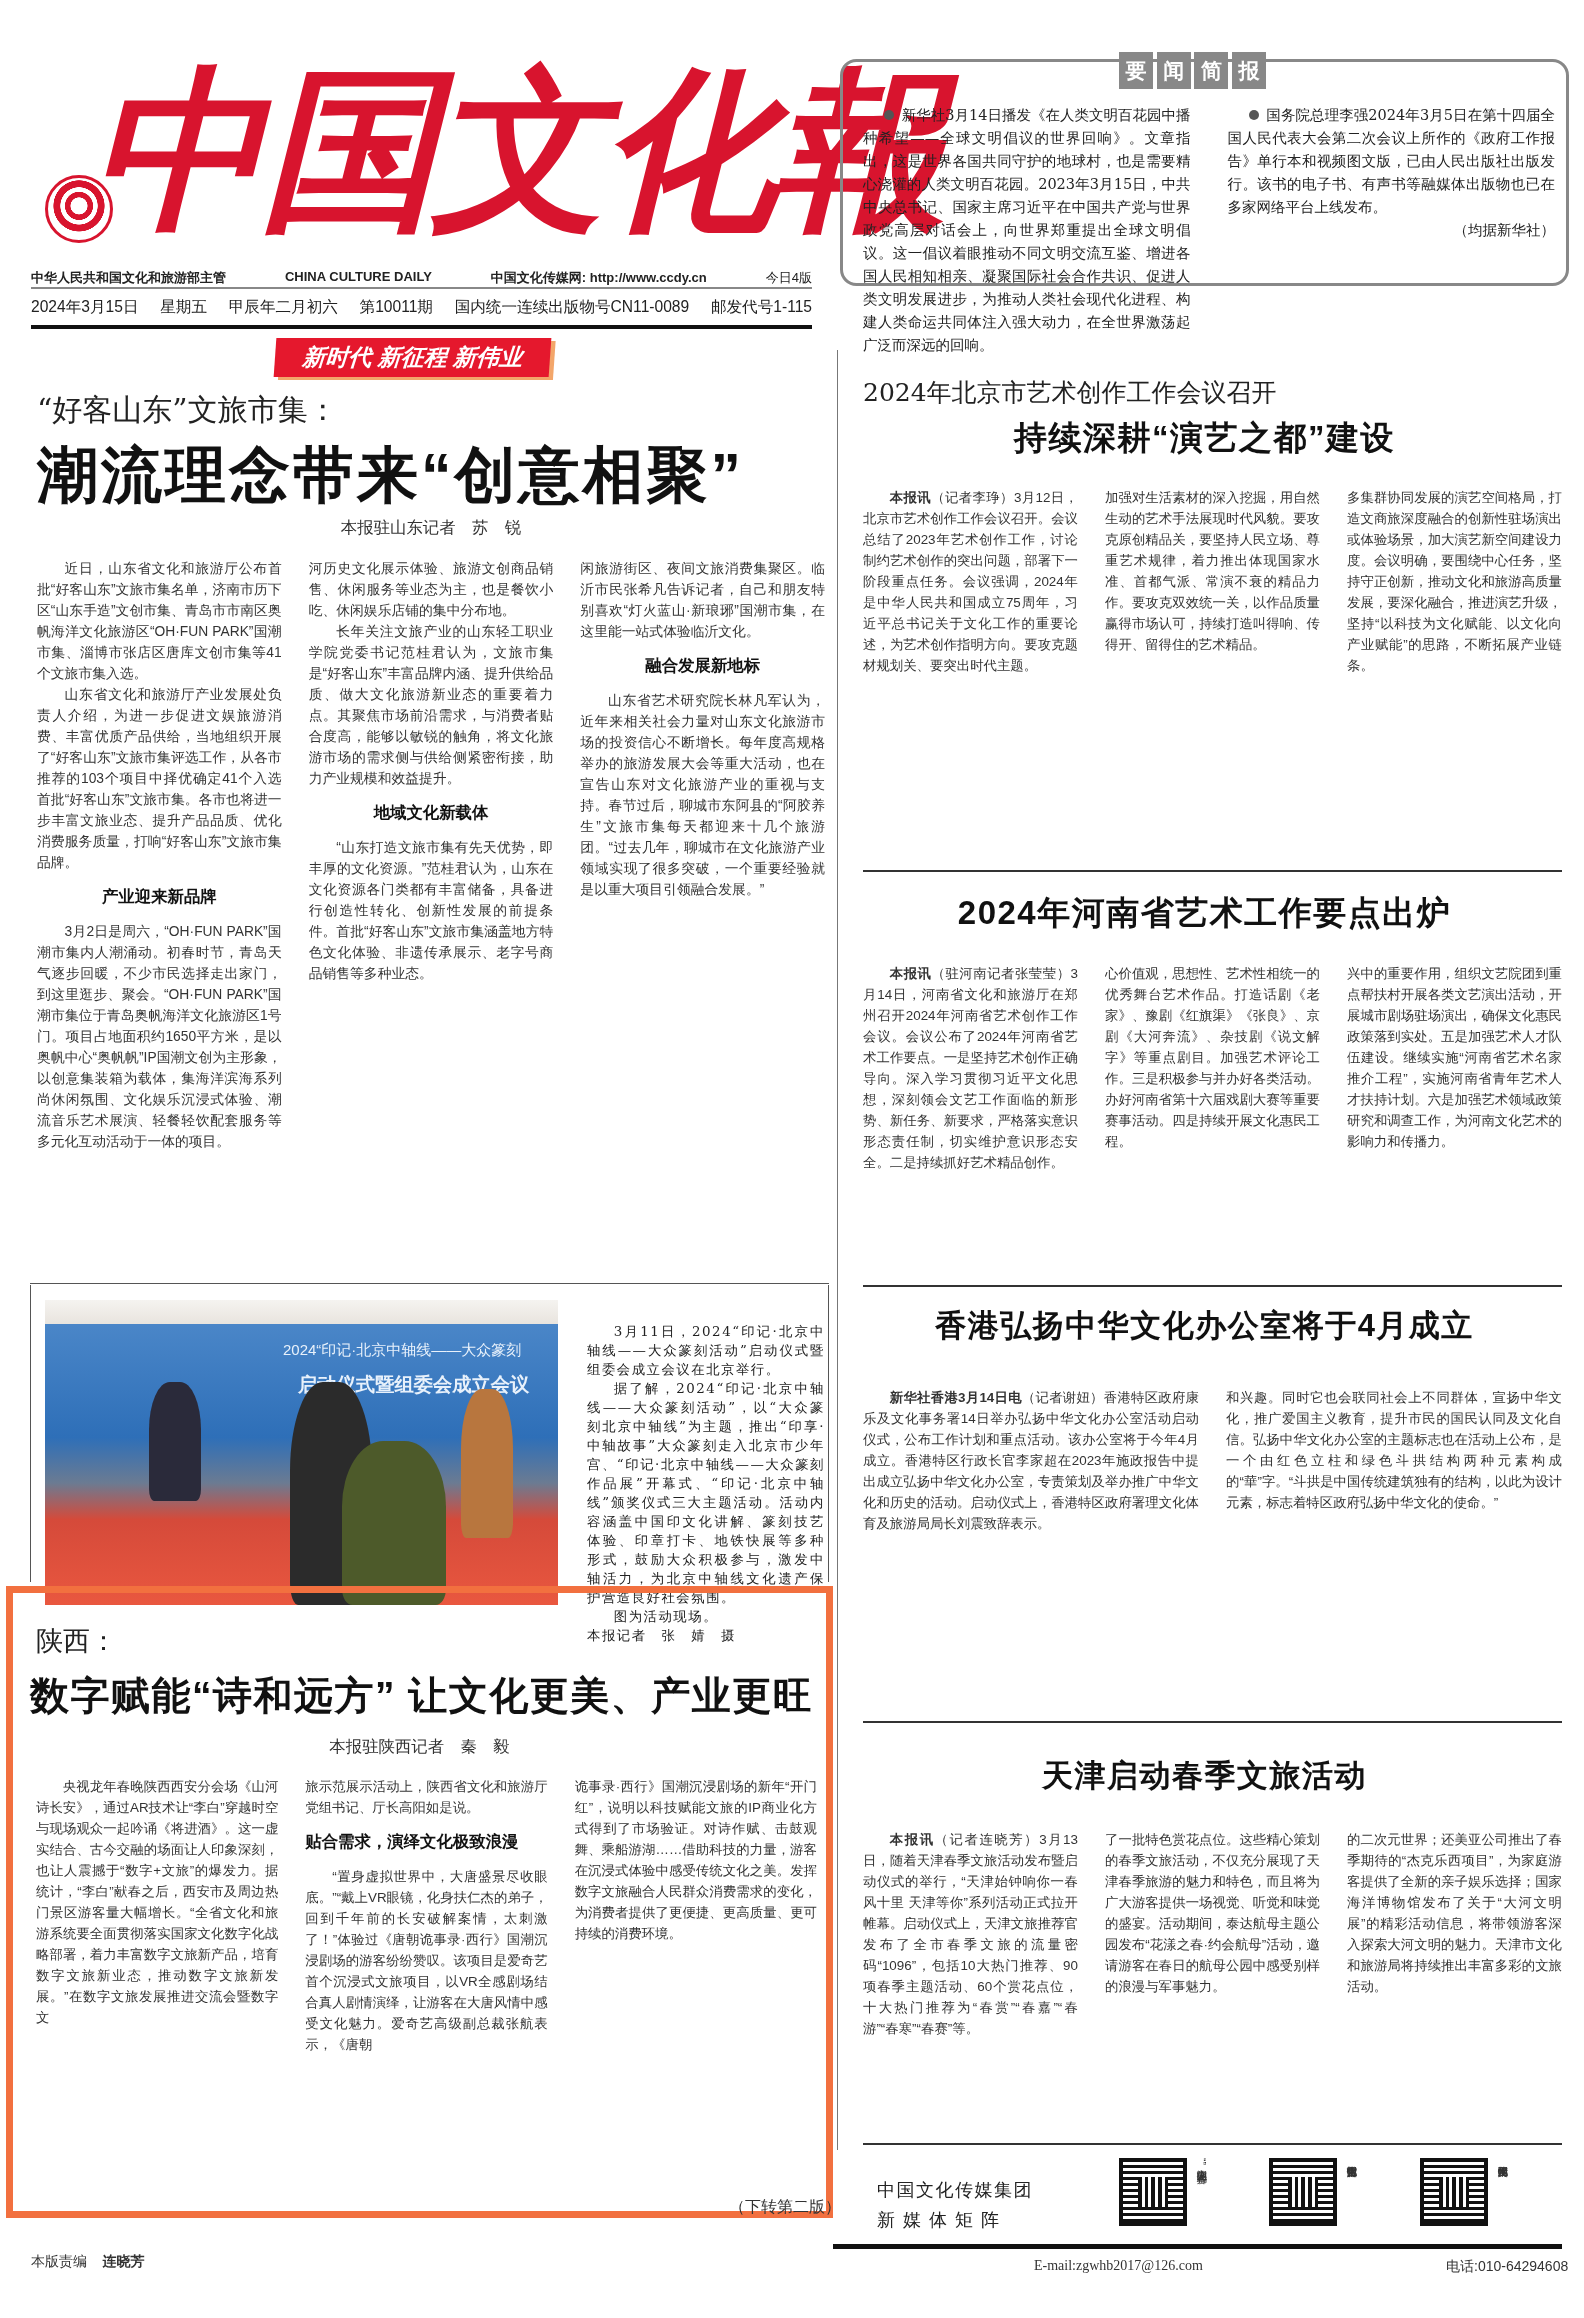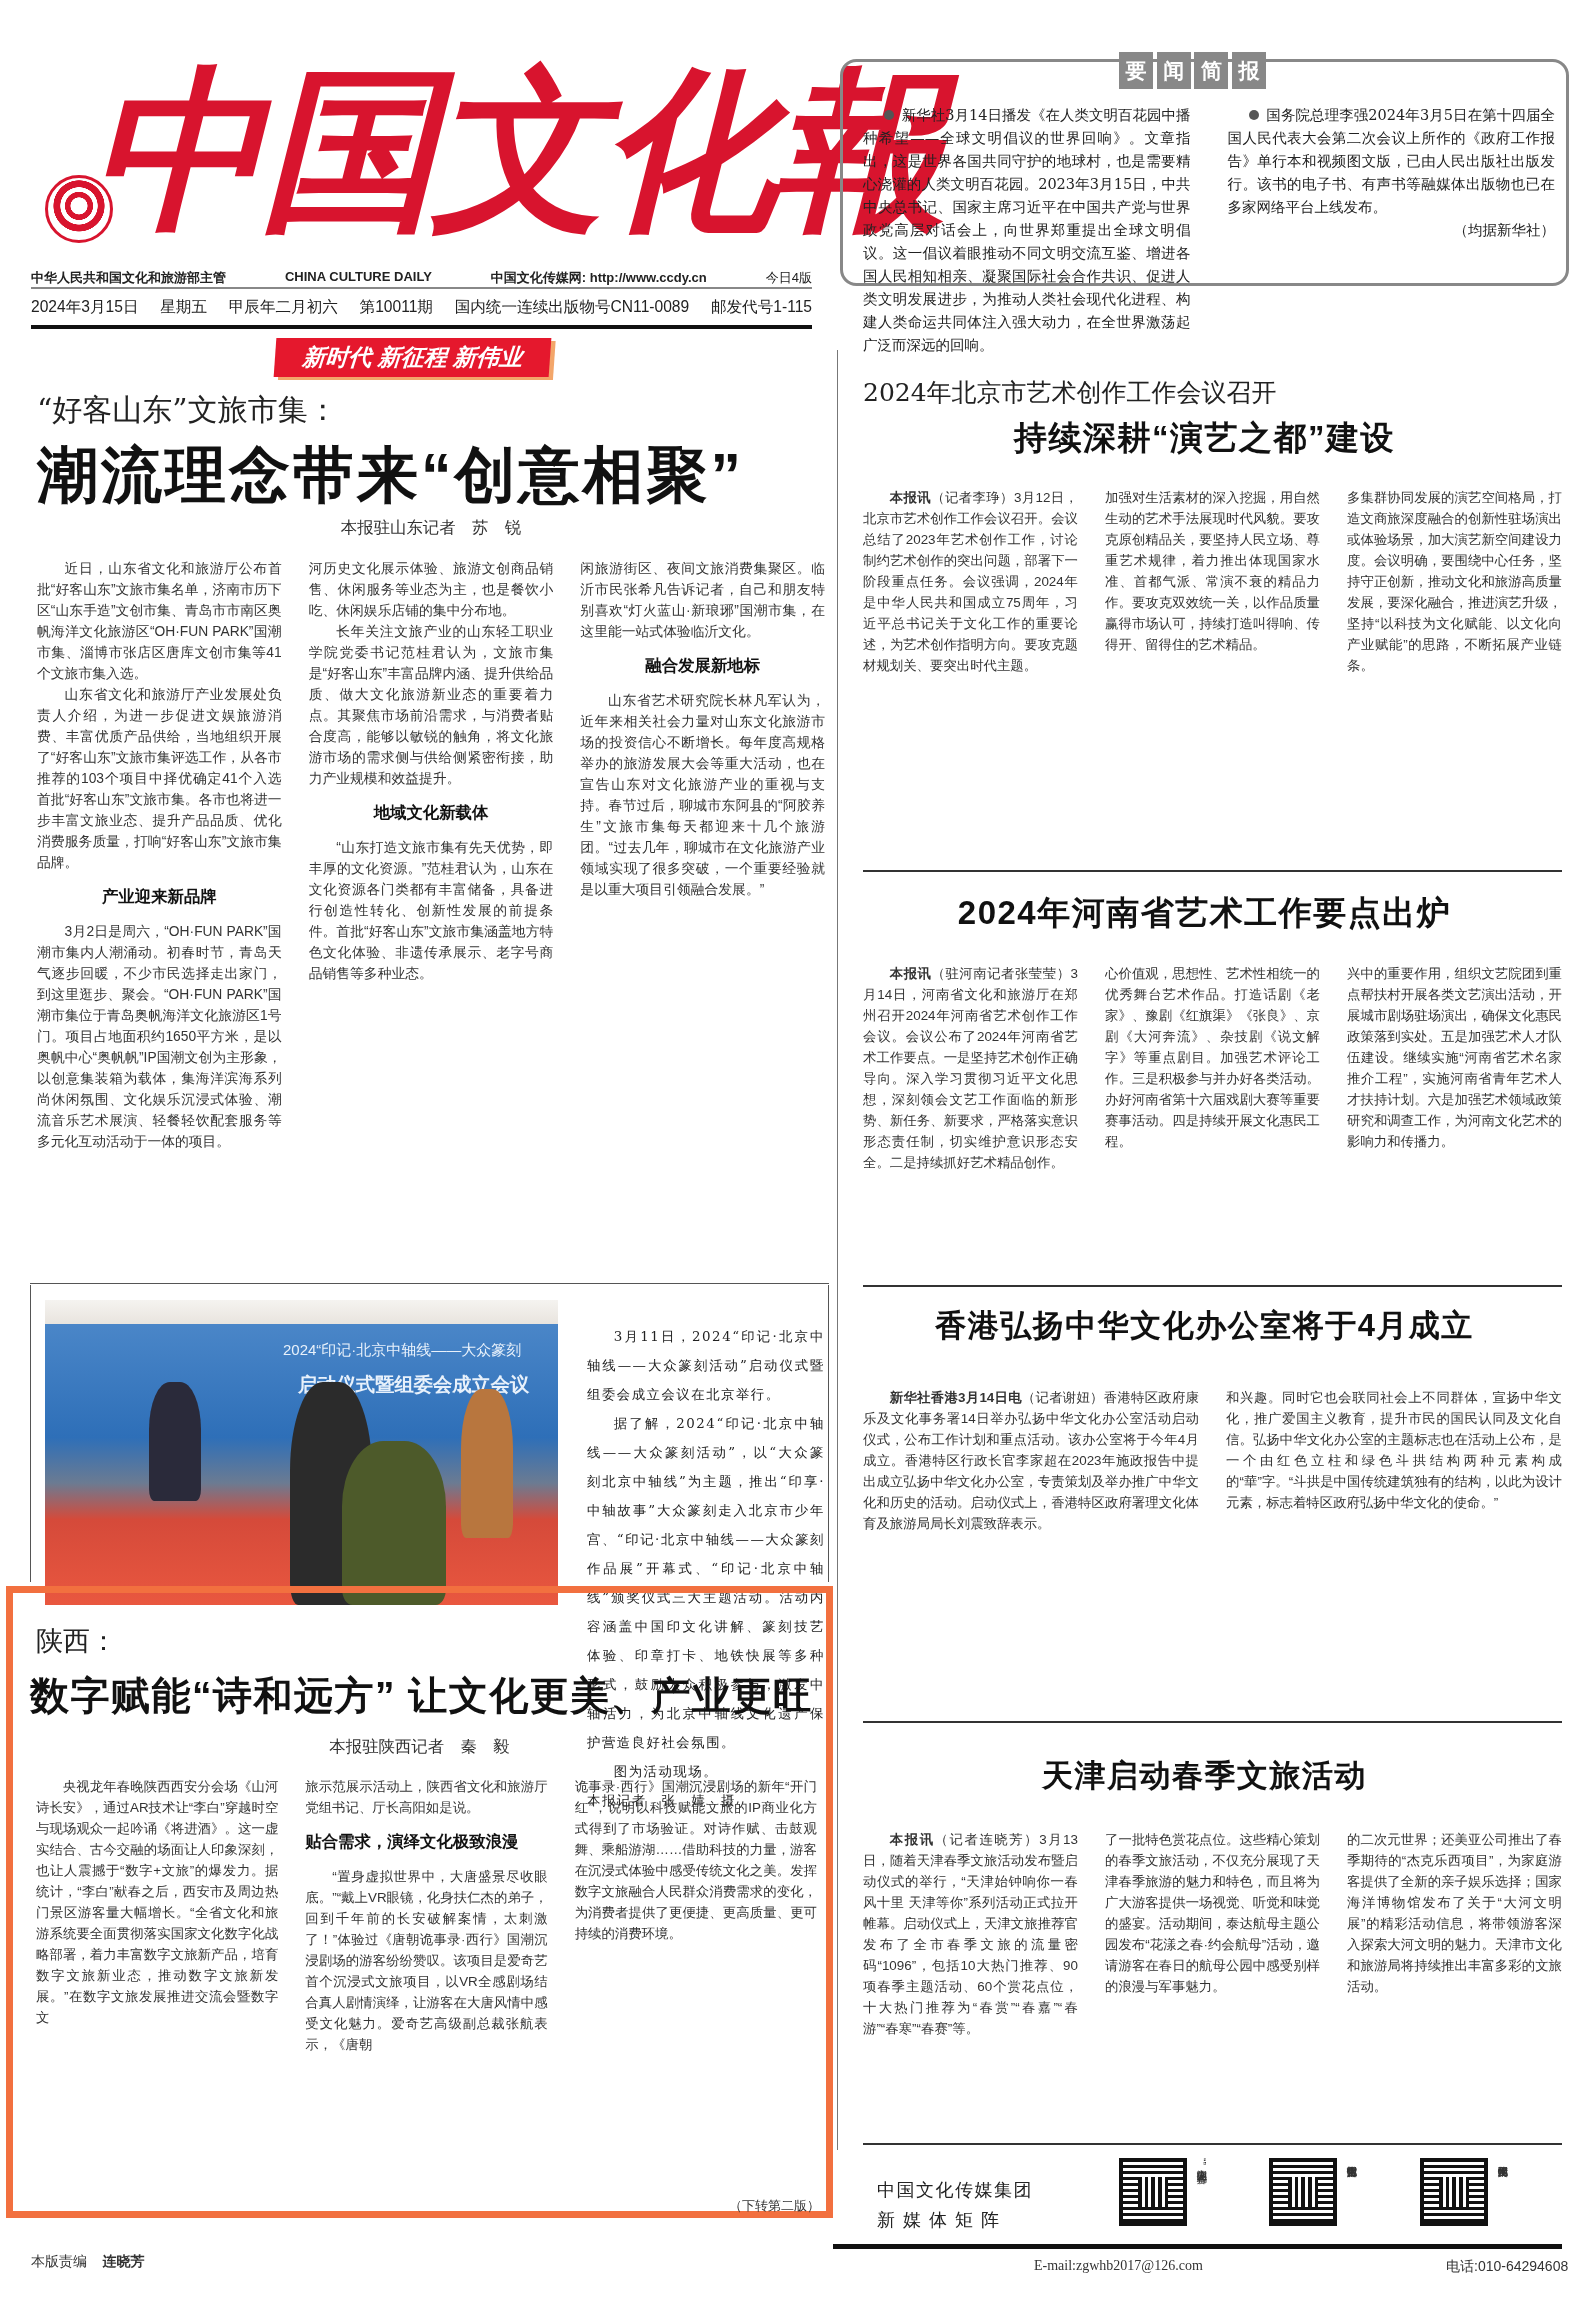--- a/index.html
+++ b/index.html
@@ -25,21 +25,21 @@
 .cols{display:flex;gap:27px;font-family:"Liberation Sans",sans-serif;font-size:13.8px;line-height:21px;color:#333;text-align:justify}
 .cols>div{flex:1;overflow:hidden}
 .sub{font-weight:bold;font-size:16.4px;text-align:center;color:#111;margin:13.4px 0}
 .ind{text-indent:2em}
 .vline{width:1.5px;background:#777}
 .hline{height:1.5px;background:#333}
 .photo{left:45px;top:1300px;width:513px;height:305px;background:linear-gradient(180deg,#f5f3f0 0%,#e8e4de 8%,#4a86c8 8%,#2e6fb8 45%,#6b7b92 60%,#d54a3a 72%,#e9573f 100%);overflow:hidden}
 .photo .banner-txt{position:absolute;left:238px;top:41px;color:#e8f1fb;font-family:"Liberation Sans",sans-serif;font-size:15px}
 .photo .banner-txt2{position:absolute;left:253px;top:71px;color:#e8f1fb;font-family:"Liberation Sans",sans-serif;font-weight:bold;font-size:19.3px}
 .person{position:absolute;border-radius:40% 40% 10% 10%}
-.caption{left:587px;top:1322px;width:238px;font-size:13.4px;line-height:29px;color:#222;letter-spacing:1.5px;text-align:justify}
+.caption{left:587px;top:1322px;width:238px;font-size:13.4px;line-height:19px;color:#222;letter-spacing:1.5px;text-align:justify}
 .shaanxi{left:6px;top:1586px;width:827px;height:632px;border:7.4px solid #f2703f;border-top-width:7.4px}
 .qr{width:68px;height:68px;background:repeating-linear-gradient(0deg,#111 0 3px,#fff 3px 6px),#111;position:relative;border:4.5px solid #111}
 .qr::after{content:"";position:absolute;left:15px;top:15px;width:30px;height:30px;background:repeating-linear-gradient(90deg,#111 0 3.7px,#fff 3.7px 6.7px)}
 .qr-lbl{writing-mode:vertical-rl;font-family:"Liberation Sans",sans-serif;font-size:10.4px;color:#333}
 </style>
 </head>
 <body>
 
 <div class="abs masthead">
   <div class="emblem"></div>
@@ -124,21 +124,21 @@
     </div>
   <div>
     <p>旅示范展示活动上，陕西省文化和旅游厅党组书记、厅长高阳如是说。</p>
     <p class="sub" style="text-align:left">贴合需求，演绎文化极致浪漫</p>
     <p class="ind">“置身虚拟世界中，大唐盛景尽收眼底。”“戴上VR眼镜，化身扶仁杰的弟子，回到千年前的长安破解案情，太刺激了！”体验过《唐朝诡事录·西行》国潮沉浸剧场的游客纷纷赞叹。该项目是爱奇艺首个沉浸式文旅项目，以VR全感剧场结合真人剧情演绎，让游客在大唐风情中感受文化魅力。爱奇艺高级副总裁张航表示，《唐朝</p>
   </div>
   <div>
       <p>诡事录·西行》国潮沉浸剧场的新年“开门红”，说明以科技赋能文旅的IP商业化方式得到了市场验证。对诗作赋、击鼓观舞、乘船游湖……借助科技的力量，游客在沉浸式体验中感受传统文化之美。发挥数字文旅融合人民群众消费需求的变化，为消费者提供了更便捷、更高质量、更可持续的消费环境。</p>
     </div>
 </div>
-<div class="abs" style="left:729px;top:2197px;font-family:'Liberation Sans',sans-serif;font-size:13px;color:#333">（下转第二版）</div>
+<div class="abs" style="left:729px;top:2197px;font-family:'Liberation Sans',sans-serif;font-size:16px;color:#333">（下转第二版）</div>
 
 <div class="abs vline" style="left:837px;top:350px;height:1800px;width:0.7px;background:#777"></div>
 
 <div class="abs kicker" style="left:863px;top:376px;font-size:25px">2024年北京市艺术创作工作会议召开</div>
 <div class="abs head-l" style="left:840px;top:416px;width:729px;font-size:33px">持续深耕“演艺之都”建设</div>
 <div class="abs cols" style="left:863px;top:487px;width:699px;height:364px;font-size:13.4px">
   <div>
       <p class="ind"><b>本报讯</b><span>（记者李琤）3月12日，北京市艺术创作工作会议召开。会议总结了2023年艺术创作工作，讨论制约艺术创作的突出问题，部署下一阶段重点任务。会议强调，2024年是中华人民共和国成立75周年，习近平总书记关于文化工作的重要论述，为艺术创作指明方向。要攻克题材规划关、要突出时代主题。</span></p>
     </div>
   <div>

